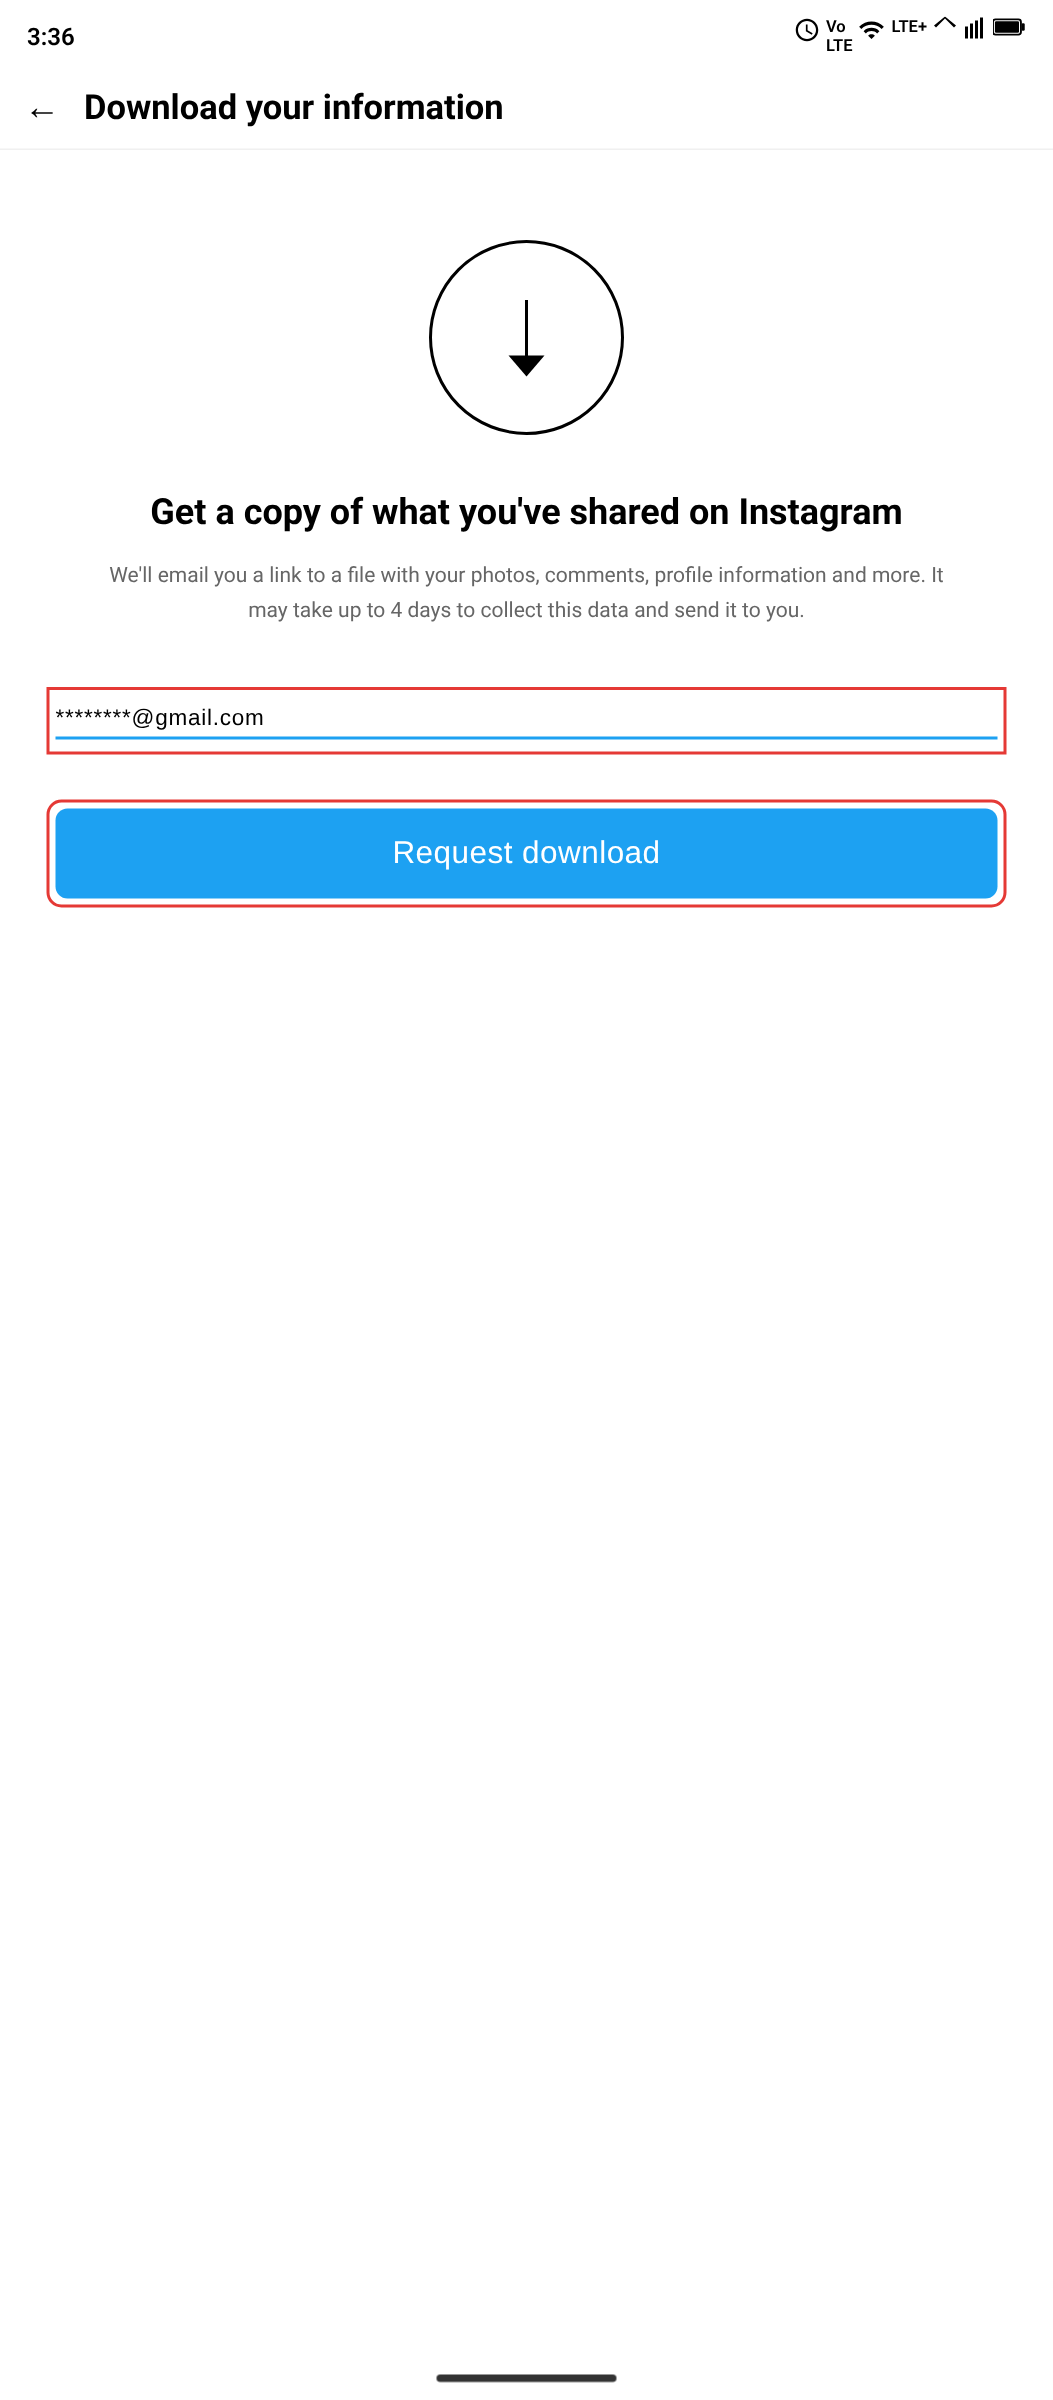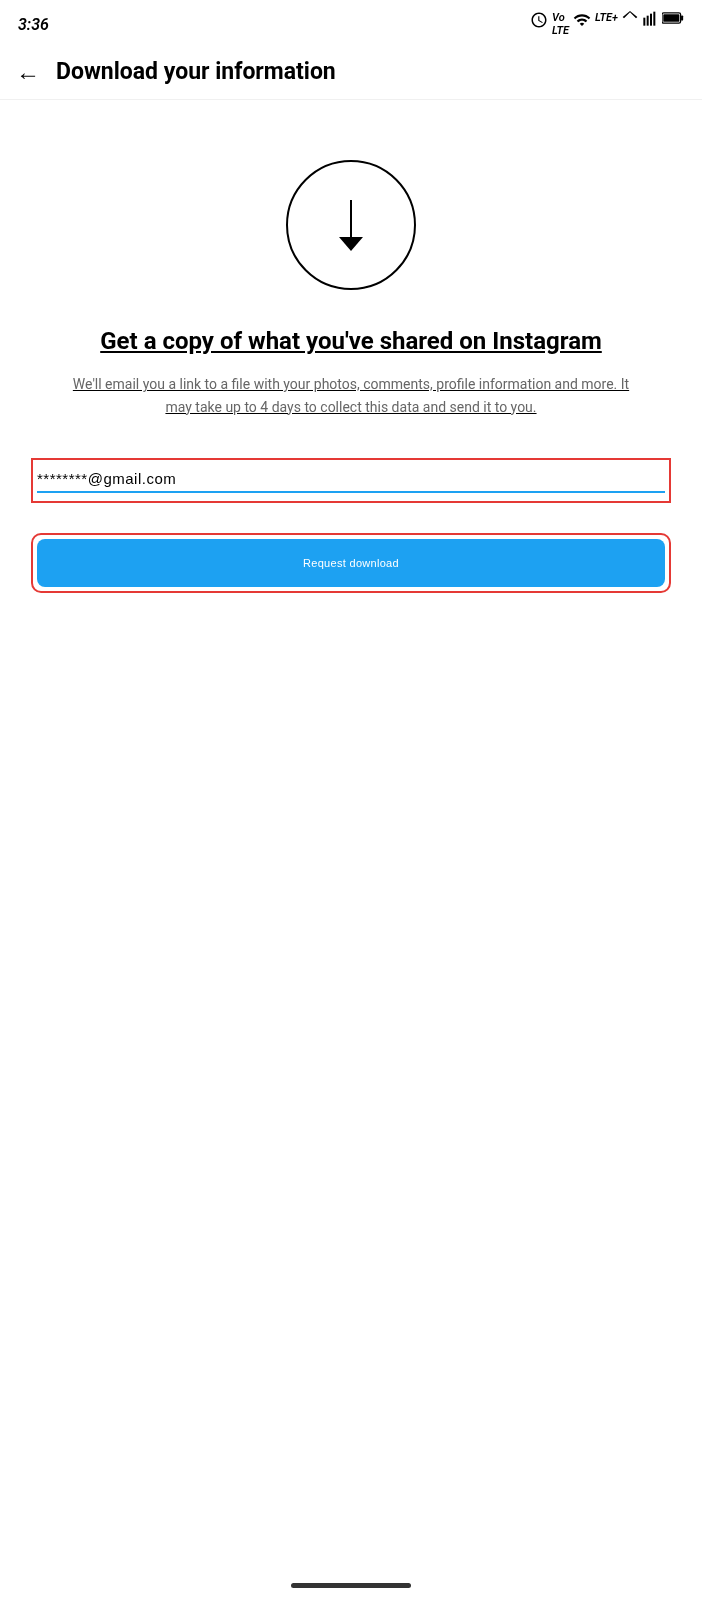--- a/index.html
+++ b/index.html
@@ -18,21 +18,20 @@
       overflow-x: hidden;
     }
 
     
     .status-bar {
       display: flex;
       align-items: center;
       justify-content: space-between;
       padding: 8px 18px 4px 18px;
       height: 44px;
-      font-style: italic;
     }
 
     .status-time {
       font-size: 16px;
       font-weight: 600;
       color: #000;
     }
 
     .status-icons {
       display: flex;
@@ -73,21 +72,20 @@
       font-weight: 700;
       color: #000;
     }
 
     
     .main-content {
       display: flex;
       flex-direction: column;
       align-items: center;
       padding: 60px 30px 30px 30px;
-      text-decoration: underline;
     }
 
     
     .download-circle {
       width: 130px;
       height: 130px;
       border-radius: 50%;
       border: 2px solid #000;
       display: flex;
       align-items: center;
@@ -171,21 +169,21 @@
       border-radius: 10px;
     }
 
     .request-button {
       width: 100%;
       background: #1da1f2;
       color: #fff;
       border: none;
       border-radius: 8px;
       padding: 18px;
-      font-size: 11px;
+      font-size: 21px;
       font-weight: 500;
       cursor: pointer;
       letter-spacing: 0.3px;
     }
 
     
     .home-indicator {
       position: fixed;
       bottom: 12px;
       left: 50%;

